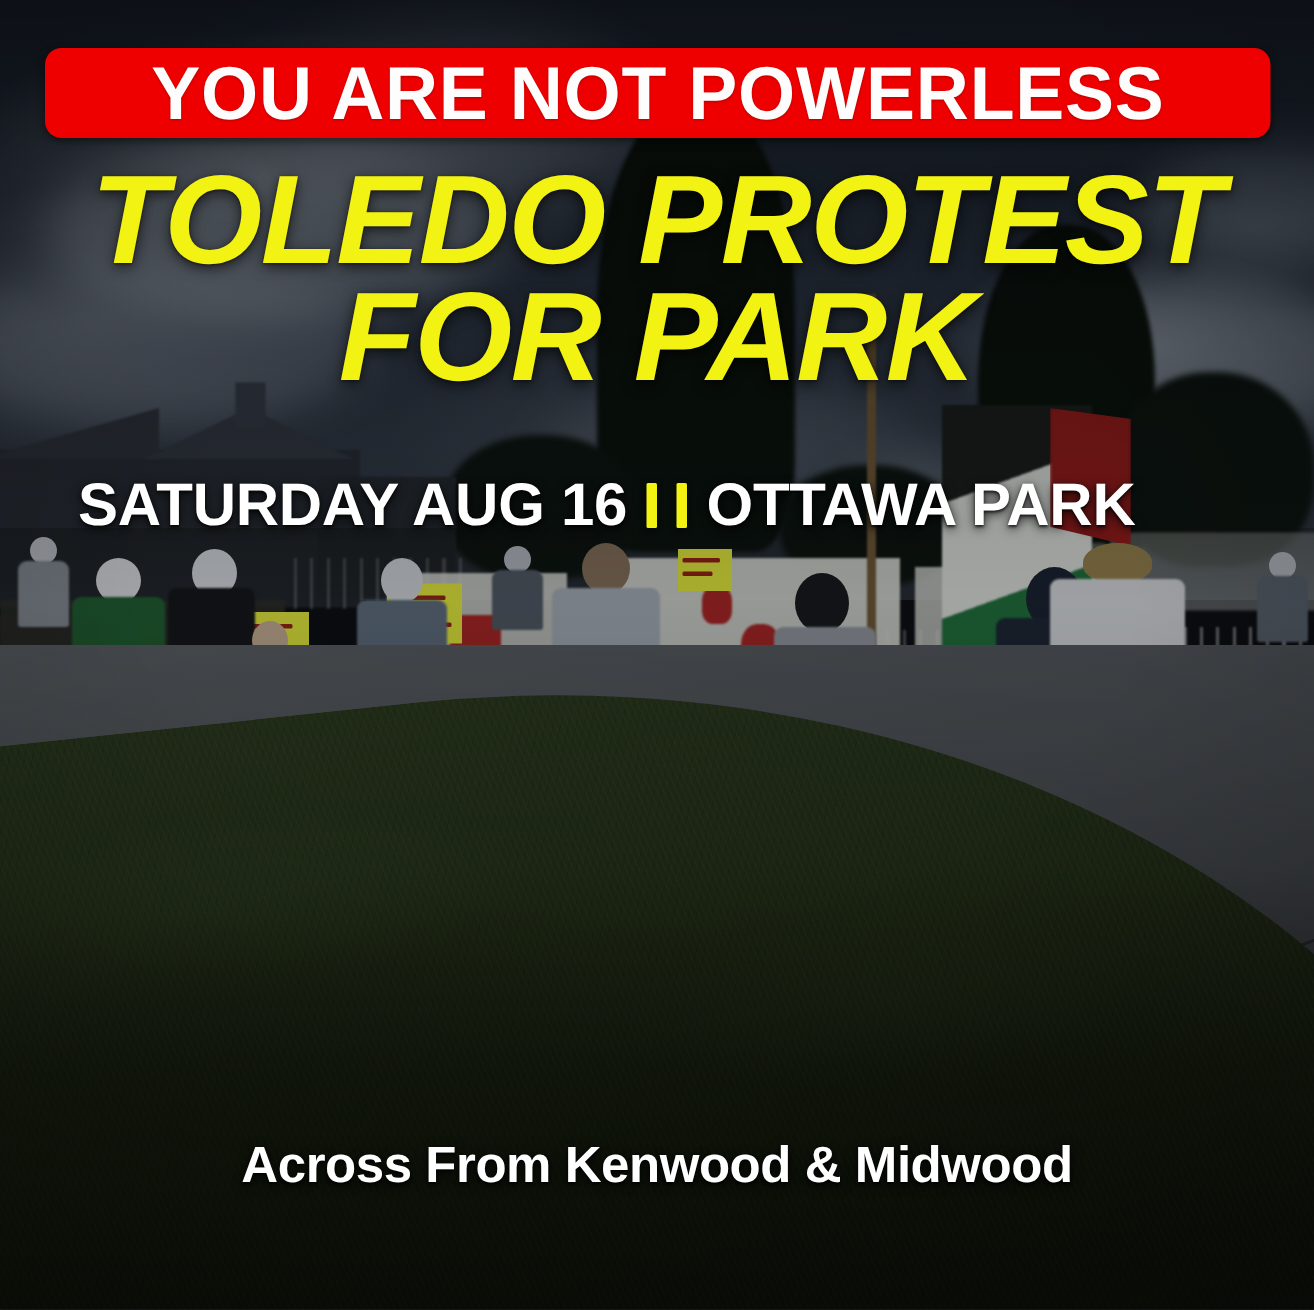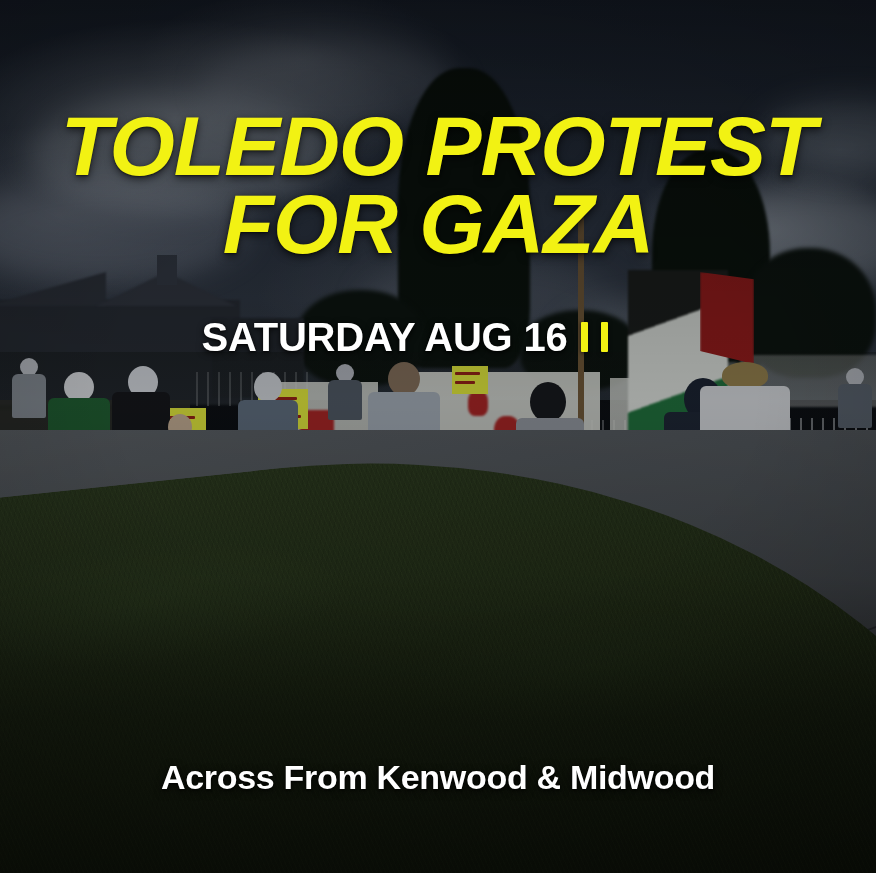--- a/index.html
+++ b/index.html
@@ -466,30 +466,34 @@
 
     <div class="grass">
       <div class="grass-tex"></div>
     </div>
 
     <div class="darken"></div>
   </div>
 
   <div class="overlay">
 
+    <div class="banner">
+      <span class="banner-text">YOU ARE NOT POWERLESS</span>
+    </div>
 
     <div class="title-block">
       <span class="title-line">TOLEDO PROTEST</span>
-      <span class="title-line">FOR GAZA</span>
+      <span class="title-line">FOR PARK</span>
     </div>
 
     <div class="subline">
       <span class="seg">SATURDAY AUG 16</span>
       <span class="sep"></span>
       <span class="sep"></span>
+      <span class="seg">OTTAWA PARK</span>
     </div>
 
     <div class="footer">
       <span class="foot-2">Across From Kenwood &amp; Midwood</span>
     </div>
 
   </div>
 </div>
 
 </body></html>

